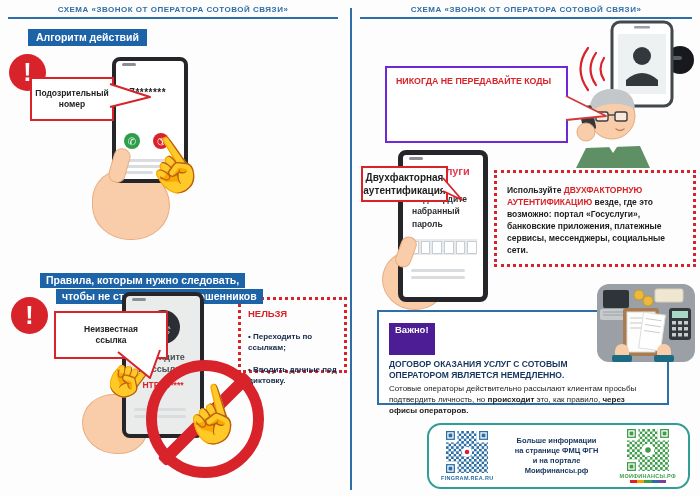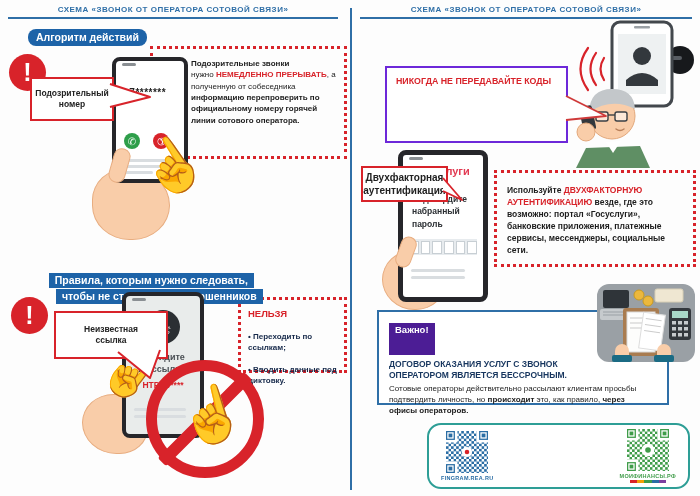--- a/index.html
+++ b/index.html
@@ -6,21 +6,21 @@
   .poster{position:relative;width:700px;height:496px;background:#fdfdfd;
     font-family:"Liberation Sans",sans-serif;overflow:hidden;}
   .abs{position:absolute;}
   
   .hdr{position:absolute;top:5px;font-weight:bold;font-size:8px;letter-spacing:.5px;
     color:#2f6fa7;text-align:center;}
   .hdr-line{position:absolute;top:17px;height:2px;background:#2f6fa7;}
   .divider{position:absolute;left:350px;top:8px;width:2px;height:482px;background:#2f6fa7;}
   
   .badge-blue{position:absolute;background:#1d63a8;color:#fff;font-weight:bold;
-    font-size:10.5px;padding:2px 8px 3px;line-height:1.15;z-index:2;border-radius:8px;}
+    font-size:10.5px;padding:2px 8px 3px;line-height:1.15;z-index:2;}
   .badge-blue .bl{display:inline-block;background:#1d63a8;padding:1px 6px 2px;margin:0 0 1px -6px;}
   
   .dotbox{position:absolute;border:3px dotted #d8232a;box-sizing:border-box;
     font-size:8px;font-weight:bold;color:#1c1c1c;line-height:1.42;z-index:1;background:transparent;}
   .red{color:#d8232a;}
   .n{font-weight:normal;}
   
   .excl{position:absolute;width:37px;height:37px;border-radius:50%;background:#d8232a;
     color:#fff;font-weight:bold;font-size:25px;display:flex;align-items:center;
     justify-content:center;z-index:5;}
@@ -86,24 +86,20 @@
 <div class="poster">
 
   <div class="hdr" style="left:6px;width:334px;">СХЕМА «ЗВОНОК ОТ ОПЕРАТОРА СОТОВОЙ СВЯЗИ»</div>
   <div class="hdr-line" style="left:8px;width:330px;"></div>
   <div class="hdr" style="left:358px;width:336px;">СХЕМА «ЗВОНОК ОТ ОПЕРАТОРА СОТОВОЙ СВЯЗИ»</div>
   <div class="hdr-line" style="left:360px;width:332px;"></div>
   <div class="divider"></div>
 
   <div class="badge-blue" style="left:28px;top:29px;">Алгоритм действий</div>
 
-  <div class="dotbox" style="left:150px;top:46px;width:197px;height:113px;padding:9px 6px 6px 38px;">
-    <b>Подозрительные звонки</b><br>
-    <span class="n">нужно </span><b class="red">НЕМЕДЛЕННО ПРЕРЫВАТЬ</b><span class="n">, а полученную от собеседника </span><b>информацию перепроверить по официальному номеру горячей линии сотового оператора.</b>
-  </div>
 
   <div class="excl" style="left:9px;top:54px;">!</div>
 
   <div class="callout" style="left:30px;top:77px;width:80px;height:40px;">
     <span>Подозрительный</span>
     <span>номер</span>
   </div>
 
   <div class="blob" style="left:92px;top:168px;width:76px;height:70px;border-radius:46% 54% 50% 50%;"></div>
   <div class="phone" style="left:112px;top:57px;width:68px;height:118px;">
@@ -115,21 +111,21 @@
     <div class="cbtn" style="left:37px;top:72px;background:#d8232a;">
         <span style="display:inline-block;transform:rotate(135deg);">✆</span>
       </div>
     <div class="gline" style="left:7px;top:98px;width:46px;"></div>
     <div class="gline" style="left:7px;top:104px;width:46px;"></div>
     <div class="gline" style="left:7px;top:110px;width:30px;"></div>
   </div>
   <div class="thumb" style="left:111px;top:148px;width:15px;height:33px;transform:rotate(16deg);"></div>
   <div class="pointhand" style="left:140px;top:140px;font-size:52px;transform:rotate(-34deg);">☝</div>
 
-  <div class="badge-blue" style="left:28px;top:261px;background:transparent;padding:12px;text-align:center;">
+  <div class="badge-blue" style="left:28px;top:261px;background:transparent;padding:12px;">
     <span class="bl" style="margin-left:0;">Правила, которым нужно следовать,</span><br>
     <span class="bl" style="margin-left:16px;">чтобы не стать жертвой мошенников</span>
   </div>
 
   <div class="excl" style="left:11px;top:297px;">!</div>
 
   <div class="callout" style="left:54px;top:311px;width:110px;height:44px;">
     <span>Неизвестная</span>
     <span>ссылка</span>
   </div>
@@ -223,21 +219,21 @@
     <div class="gline" style="left:8px;top:121px;width:54px;"></div>
   </div>
   <div class="thumb" style="left:398px;top:236px;width:14px;height:30px;transform:rotate(20deg);"></div>
 
   <div class="dotbox" style="left:494px;top:170px;width:202px;height:97px;padding:11px 10px;font-size:8.5px;">
     <span>Используйте </span><b class="red">ДВУХФАКТОРНУЮ АУТЕНТИФИКАЦИЮ</b><span> везде, где это возможно: портал «Госуслуги», банковские приложения, платежные сервисы, мессенджеры, социальные сети.</span>
   </div>
 
   <div class="impbox">
     <span class="impbadge">Важно!</span>
-    <div class="imptitle">ДОГОВОР ОКАЗАНИЯ УСЛУГ С ЗВОНОК ОПЕРАТОРОМ ЯВЛЯЕТСЯ БЕССРОЧНЫМ.</div>
+    <div class="imptitle">ДОГОВОР ОКАЗАНИЯ УСЛУГ С СОТОВЫМ ОПЕРАТОРОМ ЯВЛЯЕТСЯ НЕМЕДЛЕННО.</div>
     <div class="impbody">
       <span class="n">Сотовые операторы действительно рассылают клиентам просьбы подтвердить личность, но </span><b>происходит</b><span class="n"> это, как правило, </span><b>через офисы операторов.</b>
     </div>
   </div>
 
   <svg class="abs" style="left:597px;top:284px;z-index:5;" width="98" height="78" viewBox="0 0 98 78">
     <rect x="0" y="0" width="98" height="78" rx="12" fill="#9aa0a5"></rect>
     <g>
       <rect x="6" y="6" width="26" height="18" rx="2" fill="#2f3439"></rect>
       <rect x="3" y="25" width="30" height="11" rx="2" fill="#c6cacd"></rect>
@@ -305,20 +301,26 @@
           <rect x="27" y="1" width="5" height="5" fill="#fff"></rect>
           <rect x="28" y="2" width="3" height="3" fill="#2a6da4"></rect>
         <rect x="0" y="26" width="7" height="7" fill="#2a6da4"></rect>
           <rect x="1" y="27" width="5" height="5" fill="#fff"></rect>
           <rect x="2" y="28" width="3" height="3" fill="#2a6da4"></rect>
         <circle cx="16.5" cy="16.5" r="4" fill="#fff"></circle>
           <circle cx="16.5" cy="16.5" r="1.8" fill="#d8232a"></circle>
       </svg>
       <div class="qrcap" style="color:#2a6da4;">FINGRAM.REA.RU</div>
     </div>
+    <div class="qrinfo">
+      <span>Больше информации</span><br>
+      <span>на странице ФМЦ ФГН</span><br>
+      <span>и на портале</span><br>
+      <span>Моифинансы.рф</span>
+    </div>
     <div class="qrcell">
       <svg width="42" height="42" viewBox="0 0 33 33">
         <defs>
           <pattern id="p2" width="4" height="4" patternUnits="userSpaceOnUse">
             <rect width="2" height="2" fill="#3f9c49"></rect>
               <rect x="2" y="2" width="2" height="2" fill="#3f9c49"></rect>
           </pattern>
         </defs>
         <rect x="0" y="0" width="33" height="33" fill="url(#p2)"></rect>
         <rect x="0" y="0" width="9" height="9" fill="#fff"></rect>

